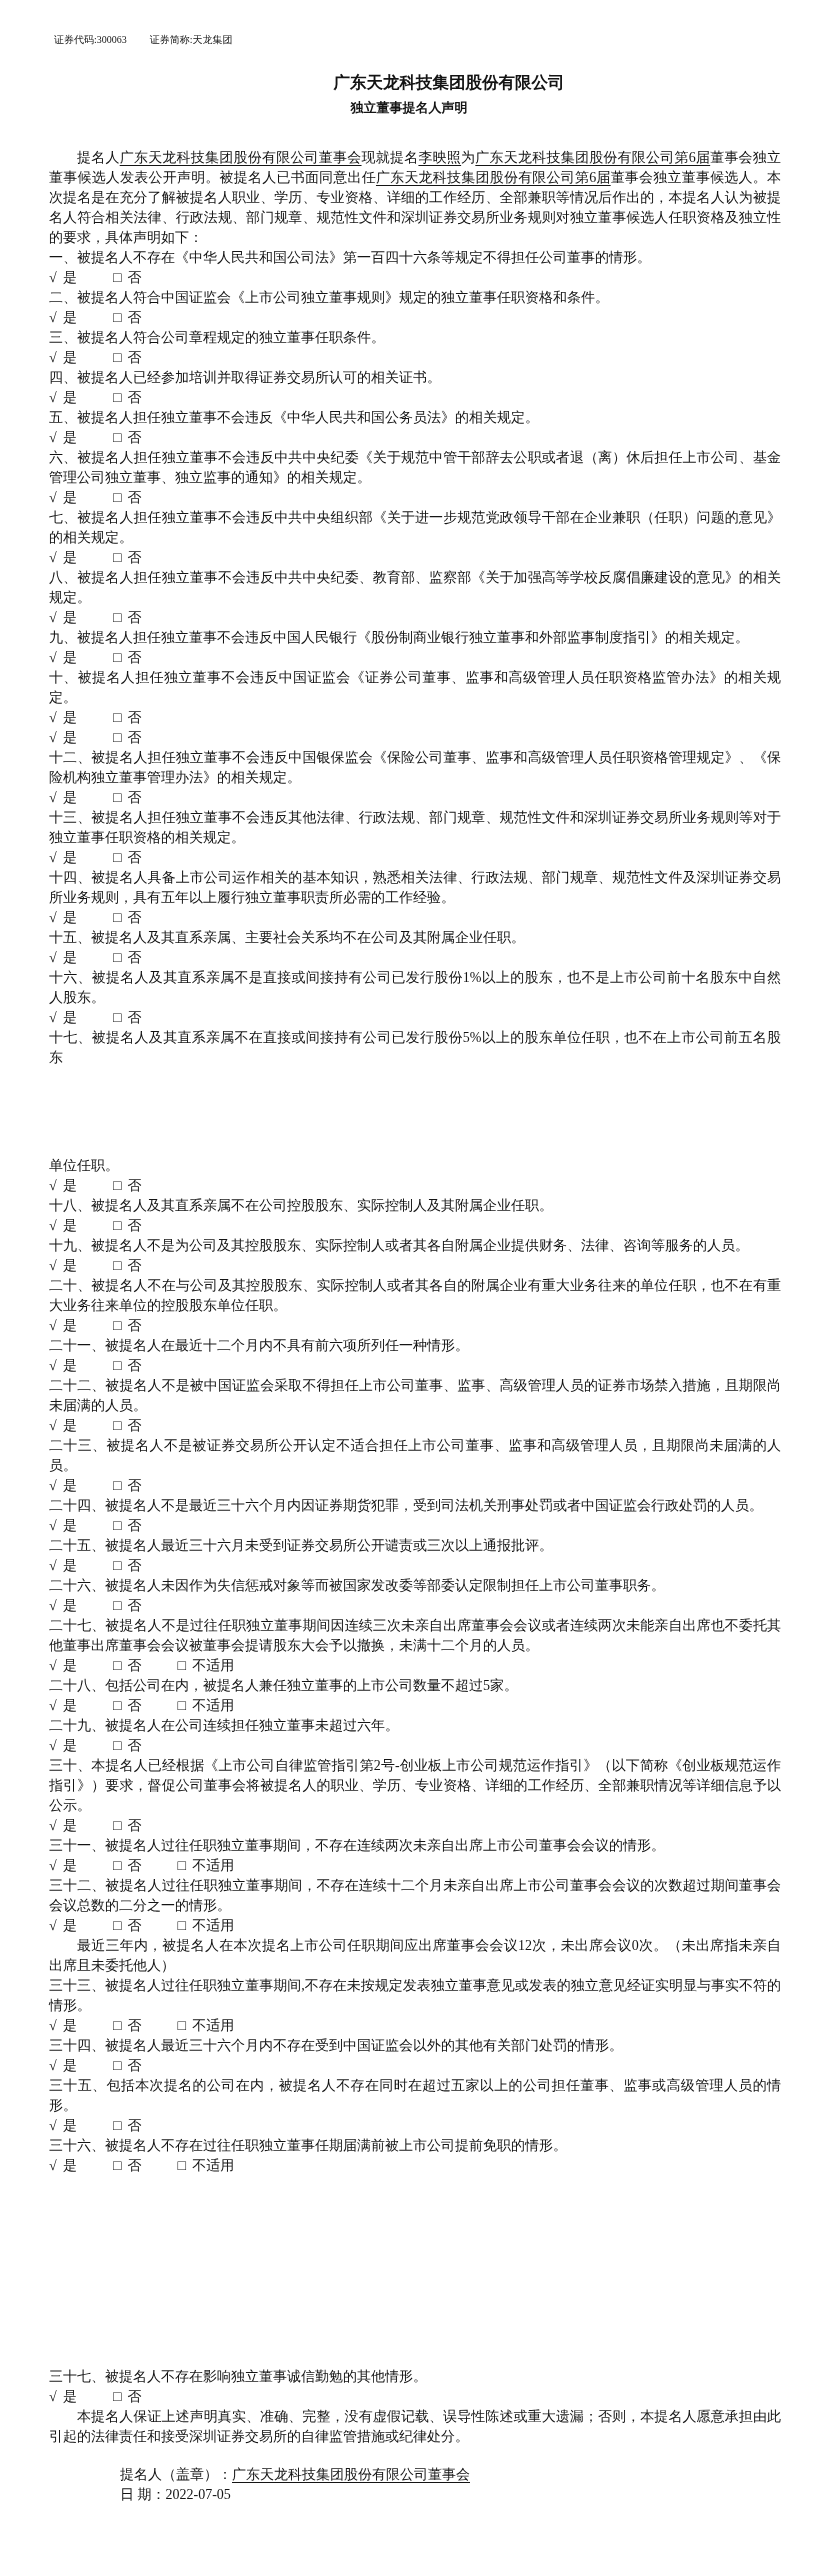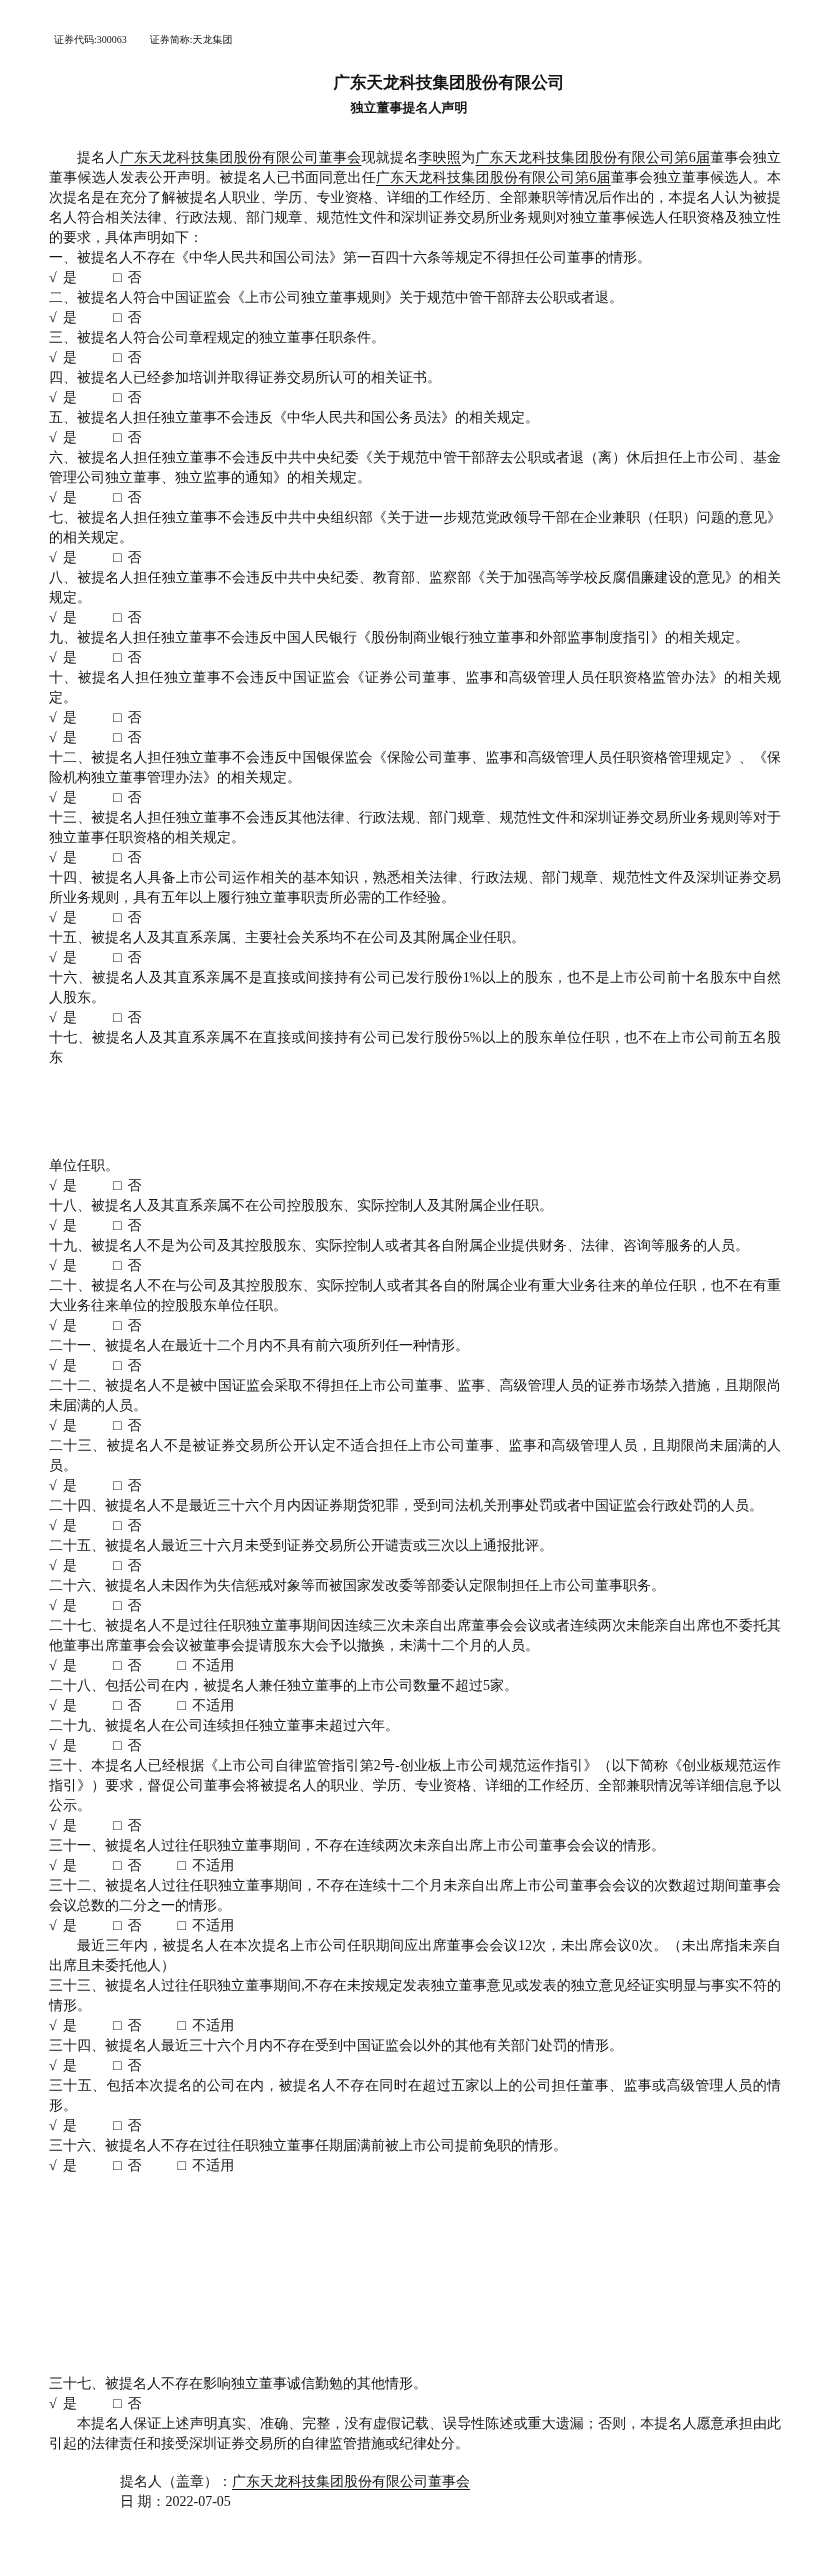--- a/index.html
+++ b/index.html
@@ -8,21 +8,21 @@
   .hdr{position:absolute;left:54px;top:33px;font-size:10px;white-space:nowrap;}
   .hdr .code{margin-right:23px;}
   .doc-title{position:absolute;left:0;top:71px;width:100%;text-align:center;
              font-size:16.5px;font-weight:bold;line-height:23px;padding-left:40px;}
   .doc-subtitle{position:absolute;left:0;top:97px;width:100%;text-align:center;
              font-size:13px;font-weight:bold;line-height:21.6px;}
   .flow{position:absolute;left:49px;width:732px;font-size:14px;line-height:20px;
         text-align:justify;text-justify:inter-ideograph;}
   #flow-p1{top:148px;}
   #flow-p2{top:1156px;}
-  #flow-p3{top:2367px;margin-top:7px;}
+  #flow-p3{top:2367px;}
   .flow p{margin:0;padding:0;}
   .indent{text-indent:28px;}
   .u{text-decoration:underline;text-underline-offset:3.1px;text-decoration-thickness:0.8px;}
   .opts{padding-left:30px;}
   .opt{display:inline-block;margin-right:36px;}
   .opt .glyph{display:inline-block;margin-right:6.2px;}
   .note-para{text-indent:28px;}
   .sig-block{margin-top:17.5px;padding-left:71px;}
   .sig-line,.date-line{white-space:nowrap;}
 </style>
@@ -36,21 +36,21 @@
   </div>
 
   <div class="doc-title">广东天龙科技集团股份有限公司</div>
   <div class="doc-subtitle">独立董事提名人声明</div>
 
   <div class="flow" id="flow-p1">
     <p class="indent" id="intro-para"><span>提名人</span><span class="u">广东天龙科技集团股份有限公司董事会</span><span>现就提名</span><span class="u">李映照</span><span>为</span><span class="u">广东天龙科技集团股份有限公司第6届</span><span>董事会独立董事候选人发表公开声明。被提名人已书面同意出任</span><span class="u">广东天龙科技集团股份有限公司第6届</span><span>董事会独立董事候选人。本次提名是在充分了解被提名人职业、学历、专业资格、详细的工作经历、全部兼职等情况后作出的，本提名人认为被提名人符合相关法律、行政法规、部门规章、规范性文件和深圳证券交易所业务规则对独立董事候选人任职资格及独立性的要求，具体声明如下：</span></p>
     <div id="items-p1">
         <p>一、被提名人不存在《中华人民共和国公司法》第一百四十六条等规定不得担任公司董事的情形。</p>
         <p class="opts"><span class="opt"><span class="glyph">√</span><span>是</span></span><span class="opt"><span class="glyph">□</span><span>否</span></span></p>
-        <p>二、被提名人符合中国证监会《上市公司独立董事规则》关于规范中管干部辞去公职或者退。</p>
+        <p>二、被提名人符合中国证监会《上市公司独立董事规则》规定的独立董事任职资格和条件。</p>
         <p class="opts"><span class="opt"><span class="glyph">√</span><span>是</span></span><span class="opt"><span class="glyph">□</span><span>否</span></span></p>
         <p>三、被提名人符合公司章程规定的独立董事任职条件。</p>
         <p class="opts"><span class="opt"><span class="glyph">√</span><span>是</span></span><span class="opt"><span class="glyph">□</span><span>否</span></span></p>
         <p>四、被提名人已经参加培训并取得证券交易所认可的相关证书。</p>
         <p class="opts"><span class="opt"><span class="glyph">√</span><span>是</span></span><span class="opt"><span class="glyph">□</span><span>否</span></span></p>
         <p>五、被提名人担任独立董事不会违反《中华人民共和国公务员法》的相关规定。</p>
         <p class="opts"><span class="opt"><span class="glyph">√</span><span>是</span></span><span class="opt"><span class="glyph">□</span><span>否</span></span></p>
         <p>六、被提名人担任独立董事不会违反中共中央纪委《关于规范中管干部辞去公职或者退（离）休后担任上市公司、基金管理公司独立董事、独立监事的通知》的相关规定。</p>
         <p class="opts"><span class="opt"><span class="glyph">√</span><span>是</span></span><span class="opt"><span class="glyph">□</span><span>否</span></span></p>
         <p>七、被提名人担任独立董事不会违反中共中央组织部《关于进一步规范党政领导干部在企业兼职（任职）问题的意见》的相关规定。</p>

